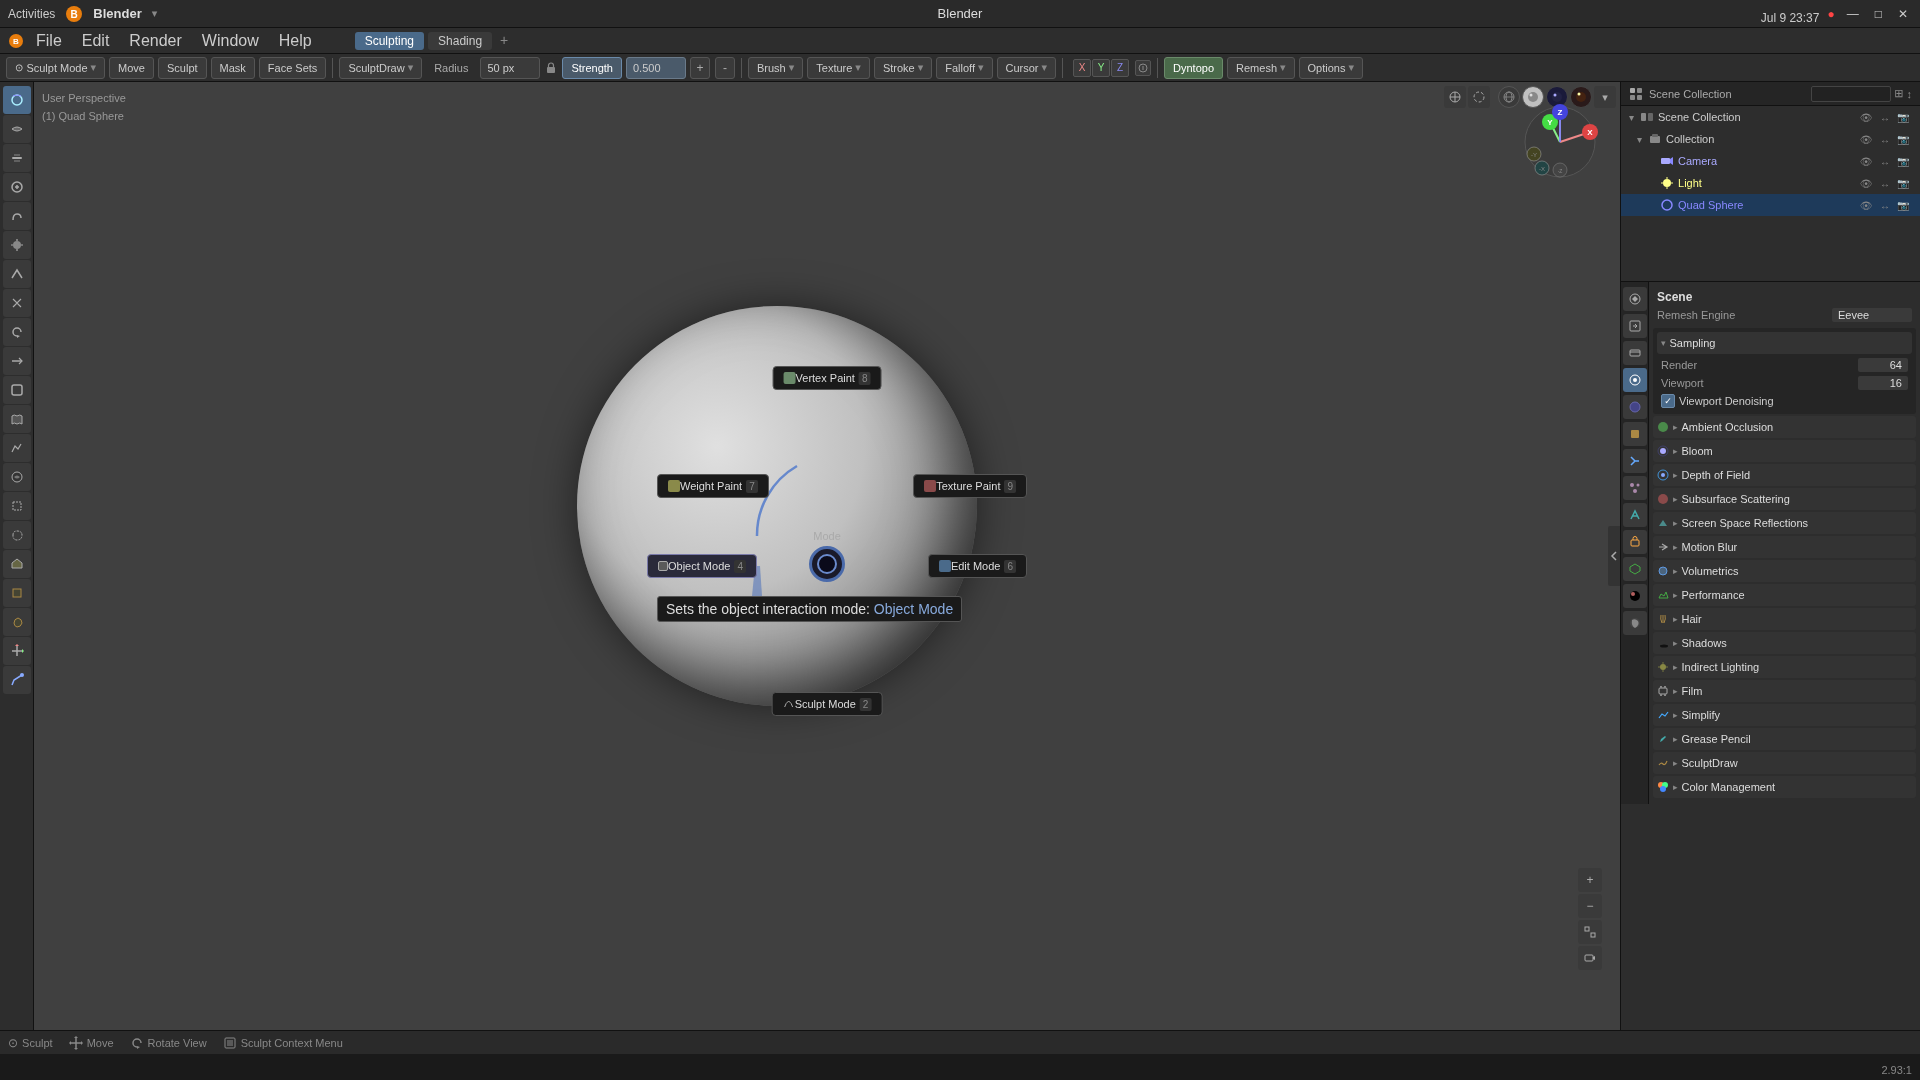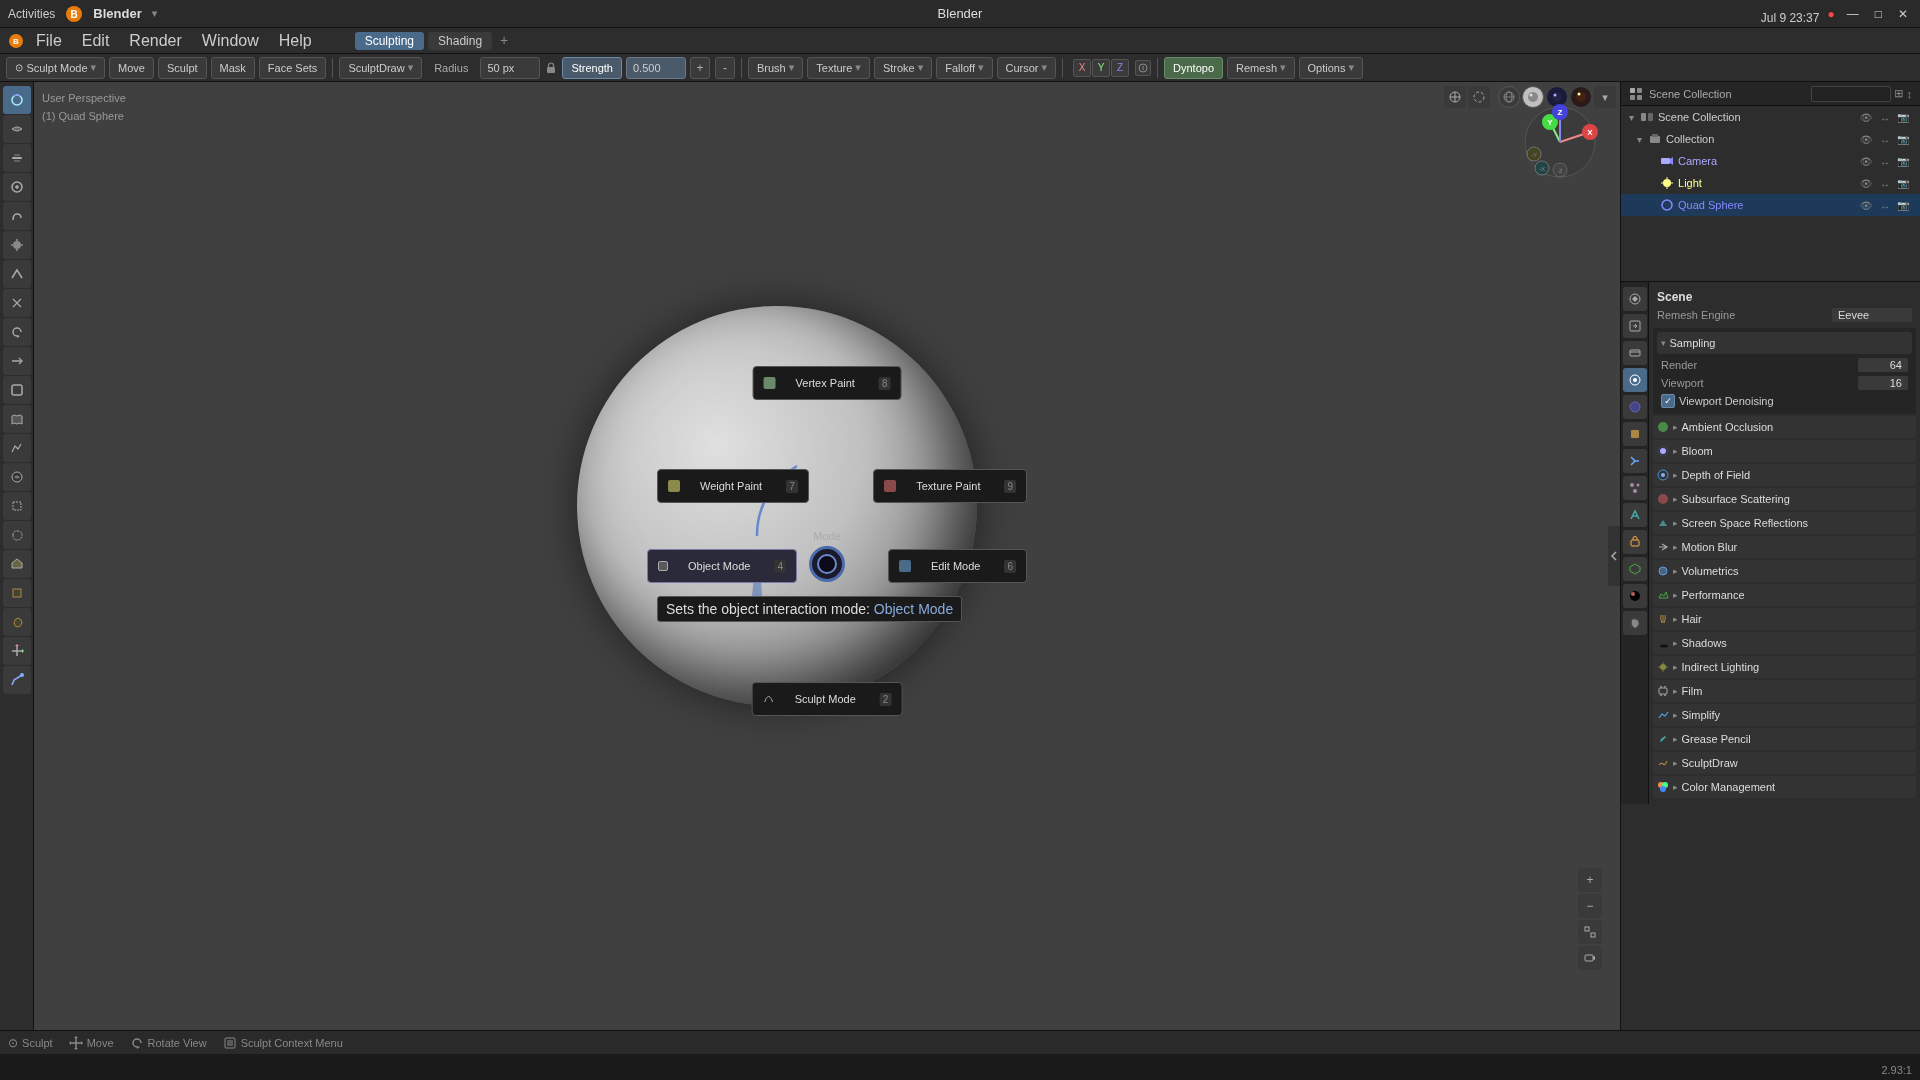--- a/index.html
+++ b/index.html
@@ -228,28 +228,28 @@
     .pie-circle-inner {
       width: 20px;
       height: 20px;
       border-radius: 50%;
       border: 2px solid #6a8acc;
       background: #0a0a1a;
     }
 
     .pie-item {
       position: absolute;
-      height: 34px;
+      height: 24px;
       padding: 0 10px;
       background: #1a1a1a;
       border: 1px solid #555;
       border-radius: 4px;
       display: flex;
       align-items: center;
-      gap: 20px;
+      gap: 0;
       font-size: 11px;
       color: #ddd;
       white-space: nowrap;
       pointer-events: all;
       cursor: pointer;
       transform: translate(-50%, -50%);
     }
     .pie-item.highlight {
       background: #2a2a3a;
       border-color: #7a7aaa;

